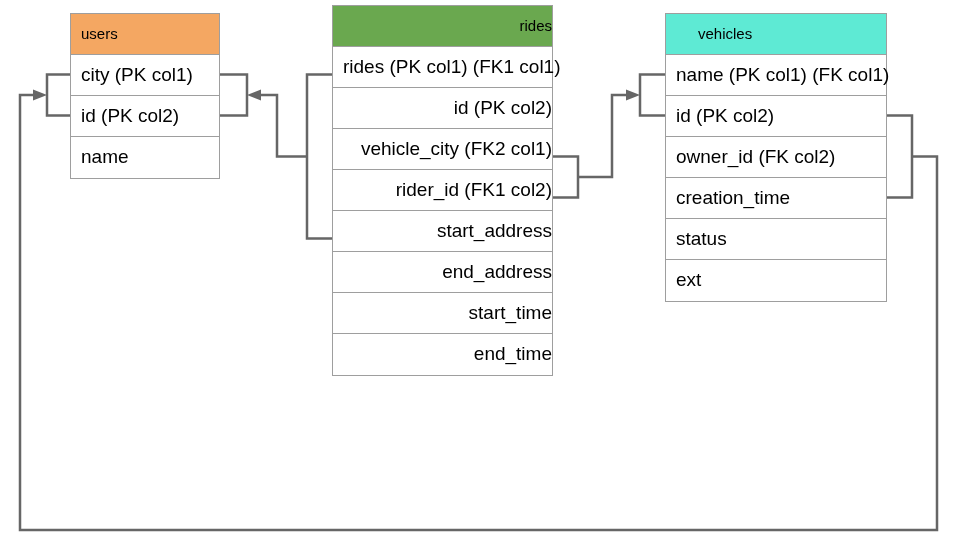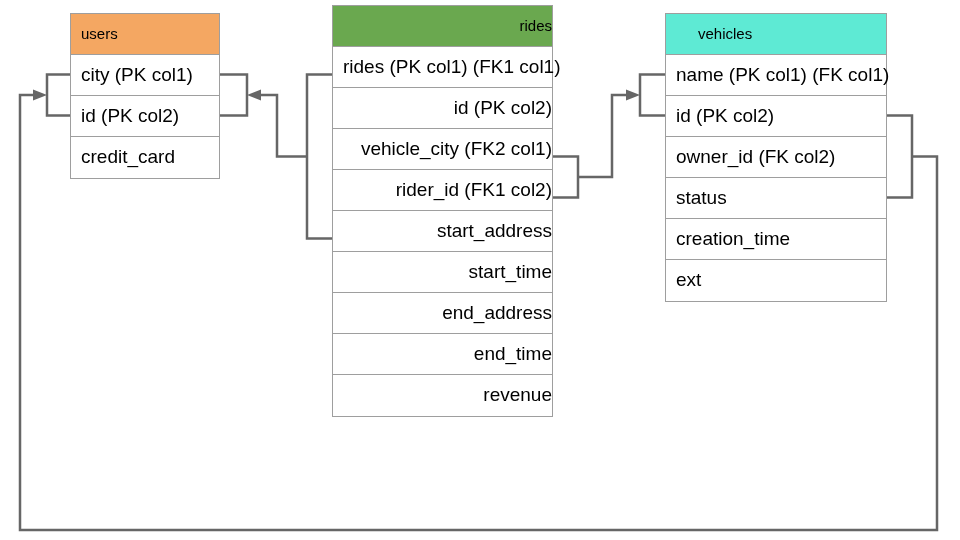--- a/index.html
+++ b/index.html
@@ -78,39 +78,38 @@
     <polyline points="887,115.5 912,115.5 912,197.5 887,197.5"></polyline>
     <polyline points="70,74.5 47,74.5 47,115.5 70,115.5"></polyline>
     <polyline points="912,156.5 937,156.5 937,530 20,530 20,95 34,95"></polyline>
     <polygon points="47,95 33,89.5 33,100.5" fill="#666666" stroke="none"></polygon>
   </svg>
 
   <div class="etable" id="t-users">
     <div class="thead hdr-users">users</div>
     <div class="trow">city (PK col1)</div>
     <div class="trow">id (PK col2)</div>
-    <div class="trow">credit_card</div>
+    <div class="trow">name</div>
   </div>
 
   <div class="etable" id="t-rides">
     <div class="thead hdr-rides">rides</div>
     <div class="trow">rides (PK col1) (FK1 col1)</div>
     <div class="trow">id (PK col2)</div>
     <div class="trow">vehicle_city (FK2 col1)</div>
     <div class="trow">rider_id (FK1 col2)</div>
     <div class="trow">start_address</div>
+    <div class="trow">end_address</div>
     <div class="trow">start_time</div>
-    <div class="trow">end_address</div>
     <div class="trow">end_time</div>
-    <div class="trow">revenue</div>
   </div>
 
   <div class="etable" id="t-vehicles">
     <div class="thead hdr-vehicles">vehicles</div>
     <div class="trow">name (PK col1) (FK col1)</div>
     <div class="trow">id (PK col2)</div>
     <div class="trow">owner_id (FK col2)</div>
+    <div class="trow">creation_time</div>
     <div class="trow">status</div>
-    <div class="trow">creation_time</div>
     <div class="trow">ext</div>
   </div>
 
 </div>
 
 </body></html>

